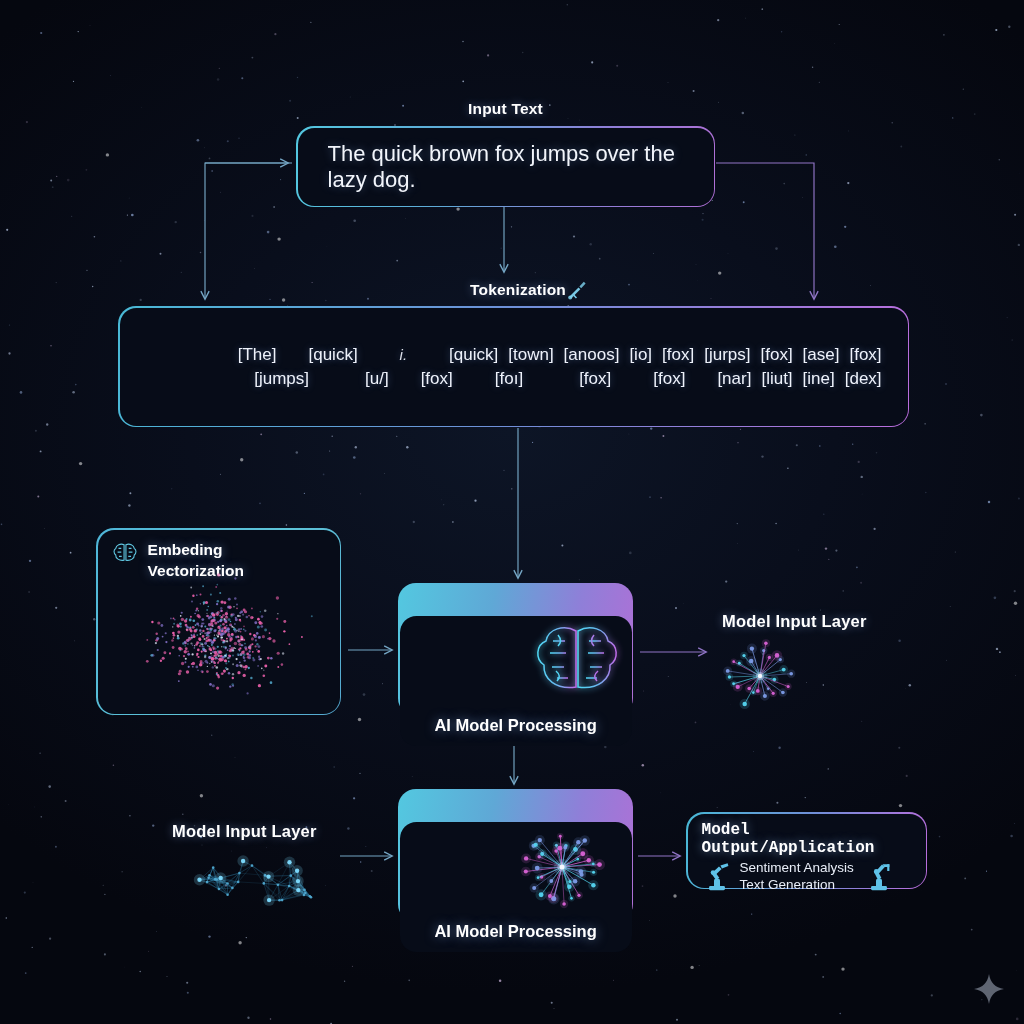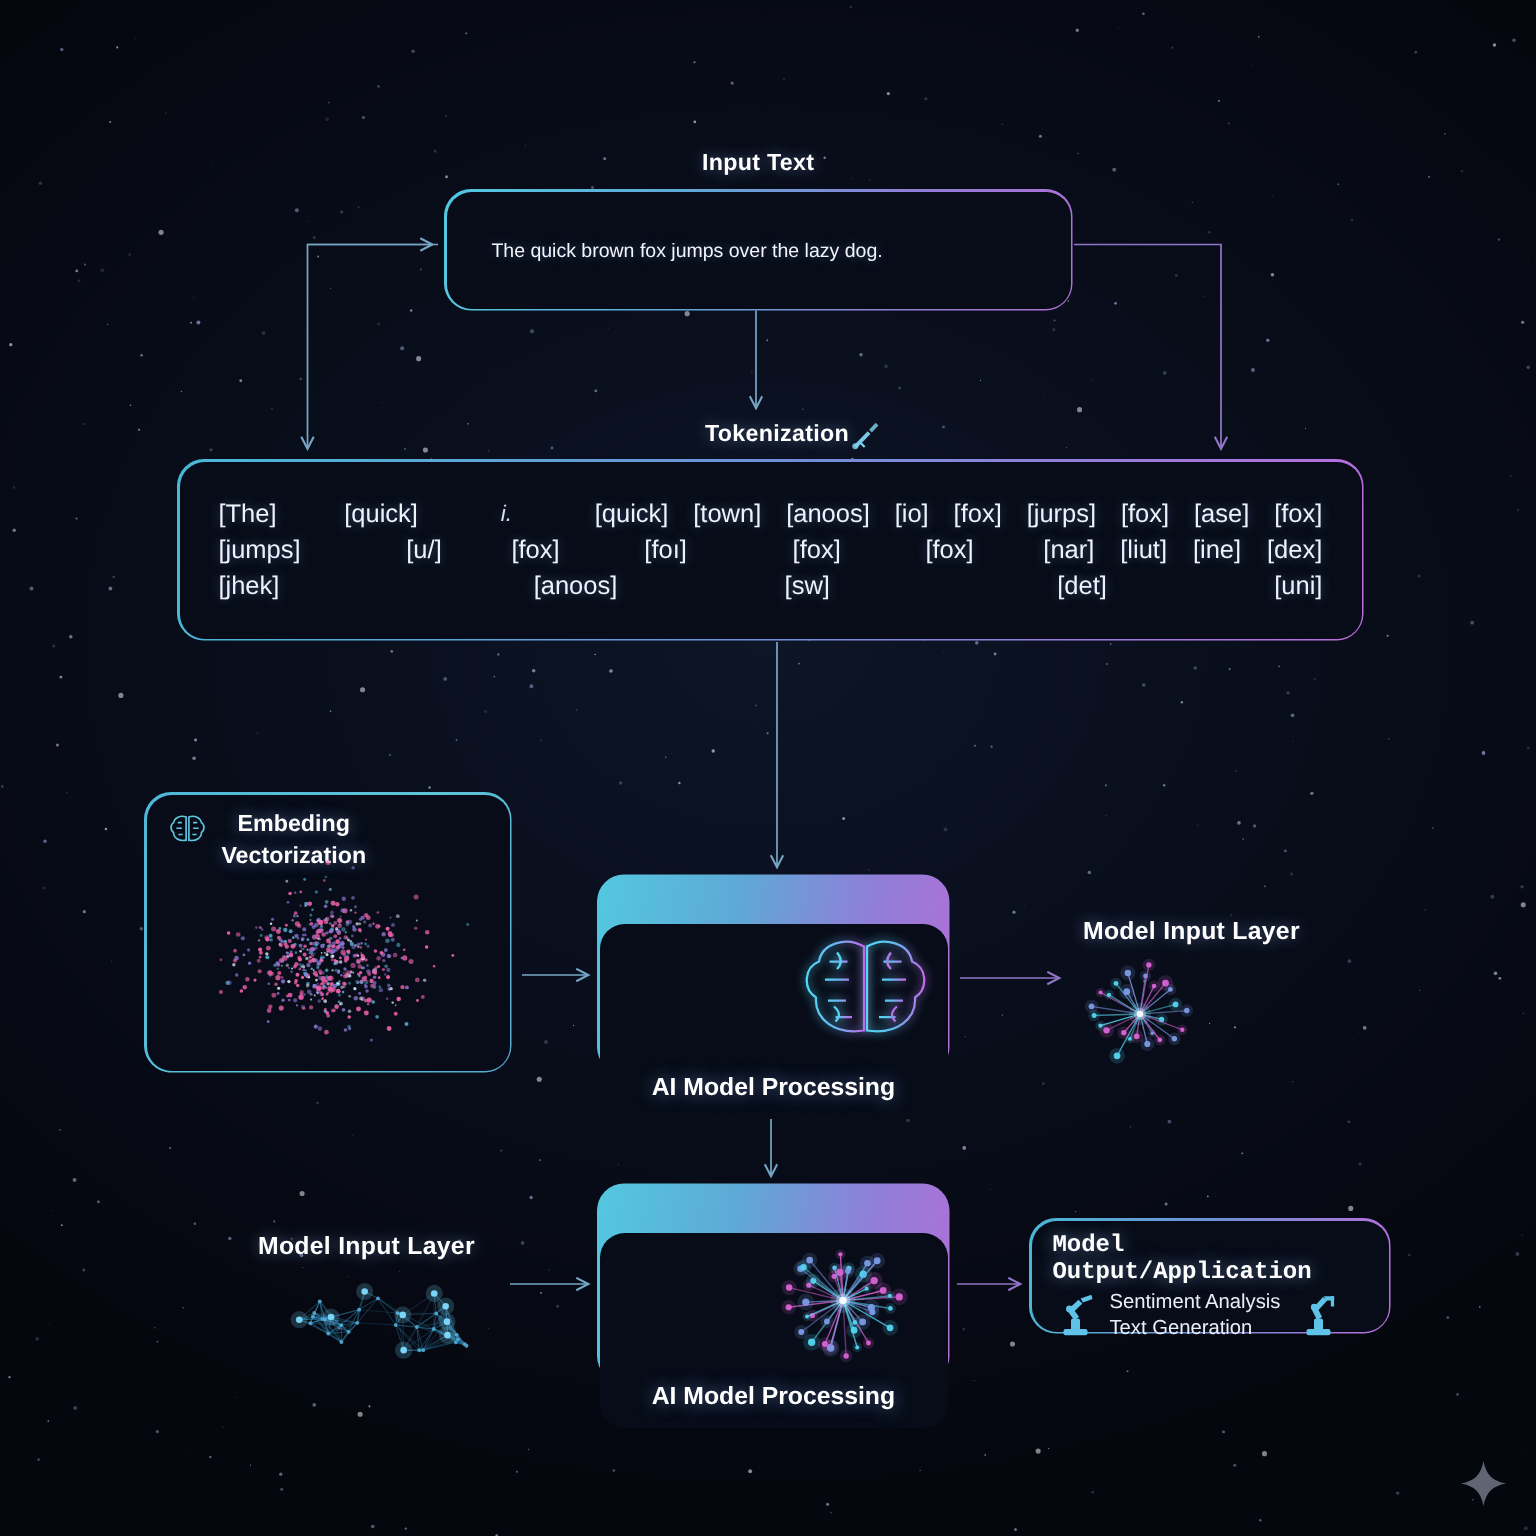--- a/index.html
+++ b/index.html
@@ -45,41 +45,41 @@
     box-sizing: border-box;
   }
   .g-cyan-violet { background: linear-gradient(100deg,#53c8e0 0%,#5fa8d6 38%,#8f7fd8 72%,#b06fd6 100%); }
   .g-cyan        { background: linear-gradient(120deg,#4fb6d8 0%,#5ec4d8 55%,#54a7cf 100%); }
   .g-violet-cyan { background: linear-gradient(100deg,#49b9d6 0%,#6f8fd8 50%,#bb6ddd 100%); }
 
   
   #input-box { left:296px; top:126px; width:416px; height:78px; }
   #input-box .inner { display:flex; align-items:center; padding-left:30px; }
   #input-text {
-    color:#f2f5fb; font-size:13px; font-weight:400;
+    color:#f2f5fb; font-size:22px; font-weight:400;
     text-shadow:0 0 8px rgba(150,190,255,.35);
   }
 
   
   #token-box { left:118px; top:306px; width:788px; height:118px; }
   #token-box .inner { display:flex; flex-direction:column; justify-content:center; padding:6px 24px; }
-  .token-row { display:flex; justify-content:space-between; align-items:center; gap:6px; line-height:1; }
+  .token-row { display:flex; justify-content:flex-end; align-items:center; gap:6px; line-height:1; }
   .token-row + .token-row { margin-top:5px; }
   .tok {
     color:#eef2fb; font-size:17px; font-weight:400;
     padding:1px 2px;
     text-shadow:0 0 7px rgba(150,185,255,.4);
     white-space:nowrap;
   }
   .tok.ital { font-style: italic; font-size:15px; opacity:.92; }
   .spacer-1 { width:16px; } .spacer-2 { width:26px; } .spacer-3 { width:40px; }
   .spacer-4 { width:56px; } .spacer-5 { width:74px; }
 
   
-  #embed-card { left:96px; top:528px; width:242px; height:184px;text-align:center; }
+  #embed-card { left:96px; top:528px; width:242px; height:184px; }
   #embed-card .inner { padding:14px 0 0 0; }
   #embed-title {
     position:absolute; left:50px; top:9px;
     color:#fff; font-weight:bold; font-size:15.5px; line-height:1.38;
     text-shadow:0 0 10px rgba(150,190,255,.5);
   }
   #embed-brain { position:absolute; left:13px; top:11px; }
   #embed-scatter { position:absolute; left:0; top:40px; width:242px; height:142px; }
 
   #ai-card-top { left:398px; top:583px; width:232px; height:130px; }
@@ -641,31 +641,20 @@
         <span class="tok">[foı]</span>
         <span class="spacer-3"></span>
         <span class="tok">[fox]</span>
         <span class="spacer-2"></span>
         <span class="tok">[fox]</span>
         <span class="spacer-1"></span>
         <span class="tok">[nar]</span>
         <span class="tok">[liut]</span>
         <span class="tok">[ine]</span>
         <span class="tok">[dex]</span>
-      </div>
-      <div class="token-row">
-        <span class="tok">[jhek]</span>
-        <span class="spacer-5"></span>
-        <span class="tok">[anoos]</span>
-        <span class="spacer-1"></span>
-        <span class="tok">[sw]</span>
-        <span class="spacer-4"></span>
-        <span class="tok">[det]</span>
-        <span class="spacer-1"></span>
-        <span class="tok">[uni]</span>
       </div>
     </div>
   </div>
 
   <div class="panel g-cyan" id="embed-card">
     <div class="inner">
       <svg id="embed-brain" width="28" height="26" viewBox="0 0 30 28">
         <g stroke="#5fc6e0" stroke-width="1.2" fill="none">
           <path d="M14 4 C10 2.4, 5.6 4.4, 5 8 C2.6 9.4, 2.6 13.4, 5 15 C4.8 18.6, 8.6 21.6, 14 20.6 Z"></path>
           <path d="M16 4 C20 2.4, 24.4 4.4, 25 8 C27.4 9.4, 27.4 13.4, 25 15 C25.2 18.6, 21.4 21.6, 16 20.6 Z"></path>

